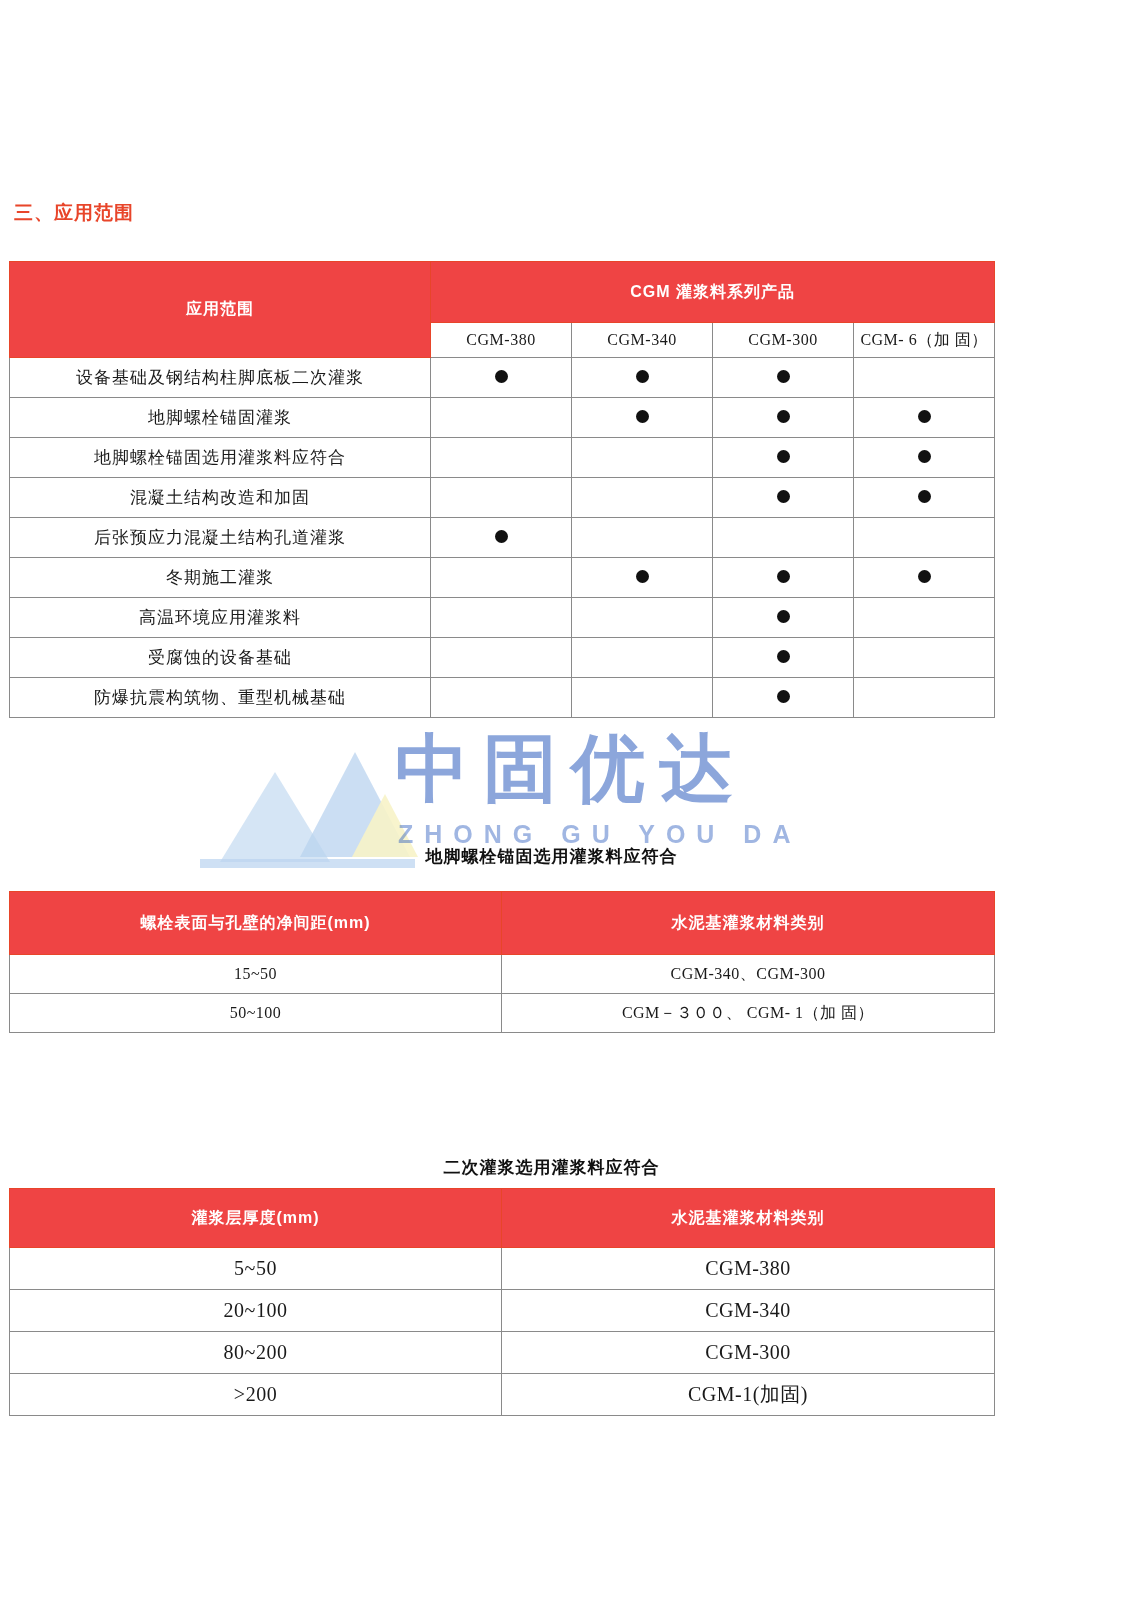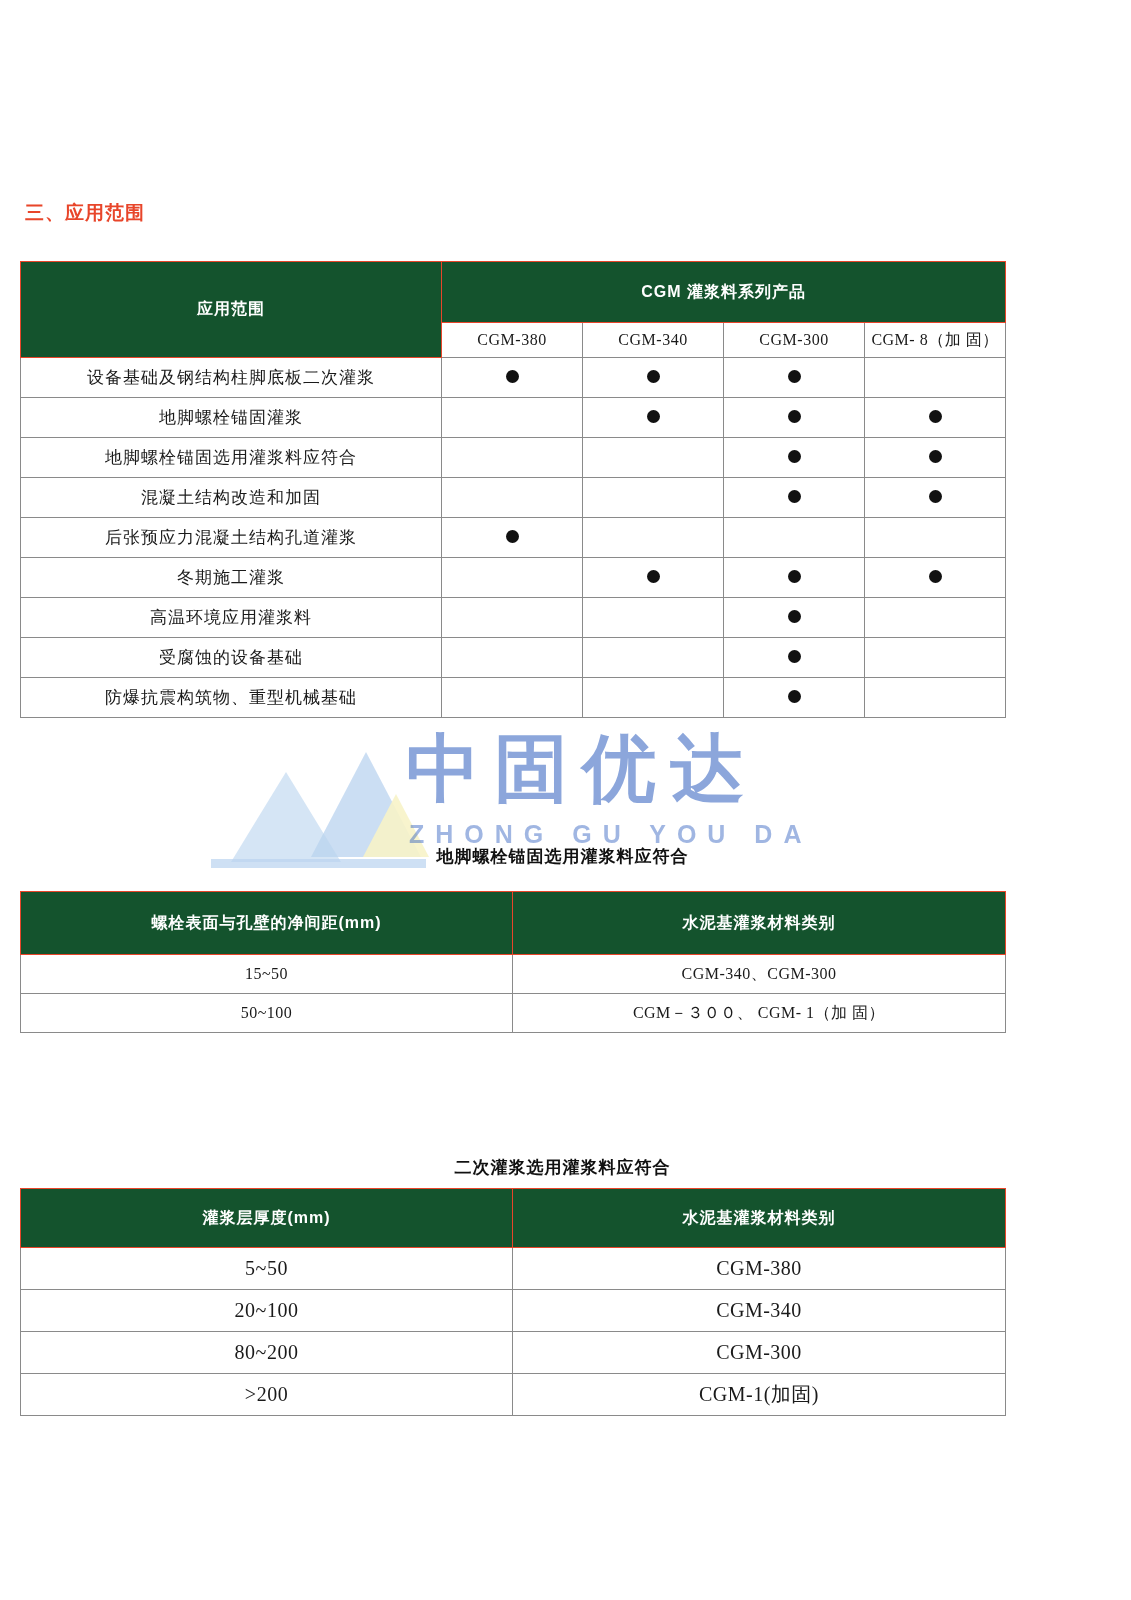--- a/index.html
+++ b/index.html
@@ -10,21 +10,21 @@
   body {
     width: 1131px;
     height: 1600px;
     position: relative;
     font-family: "Liberation Serif", "DejaVu Serif", serif;
     color: #1a1a1a;
     overflow: hidden;
   }
   .page {
     position: absolute;
-    left: 11px; top: 0;
+    left: 0; top: 0;
     width: 1047px;
     height: 1600px;
     border-radius: 23px;
   }
 
   
   .section-heading {
     position: absolute;
     left: 14px;
     top: 200px;
@@ -41,21 +41,21 @@
     table-layout: fixed;
   }
   td, th {
     border: 1px solid #8a8a8a;
     padding: 0;
     text-align: center;
     vertical-align: middle;
     font-weight: normal;
   }
   .hdr {
-    background: #14532d;
+    background: #ef4444;
     color: #ffffff;
     font-family: "Liberation Sans", "DejaVu Sans", sans-serif;
     font-weight: bold;
     font-size: 16px;
     letter-spacing: 1px;
     border-color: #e8452a;
   }
   .hdr-sub {
     background: #ffffff;
     color: #1a1a1a;
@@ -198,21 +198,21 @@
     </colgroup>
     <tbody>
       <tr>
         <td class="hdr head-left" rowspan="2">应用范围</td>
         <td class="hdr head-main" colspan="4">CGM 灌浆料系列产品</td>
       </tr>
       <tr>
         <td class="hdr-sub head-sub">CGM-380</td>
         <td class="hdr-sub head-sub">CGM-340</td>
         <td class="hdr-sub head-sub">CGM-300</td>
-        <td class="hdr-sub head-sub">CGM- 8（加 固）</td>
+        <td class="hdr-sub head-sub">CGM- 6（加 固）</td>
       </tr>
 
       <tr>
         <td class="rowlabel">设备基础及钢结构柱脚底板二次灌浆</td>
         <td class="dotcell"><span class="dot"></span></td>
         <td class="dotcell"><span class="dot"></span></td>
         <td class="dotcell"><span class="dot"></span></td>
         <td class="dotcell"><span class="dot off"></span></td>
       </tr>
       <tr>

